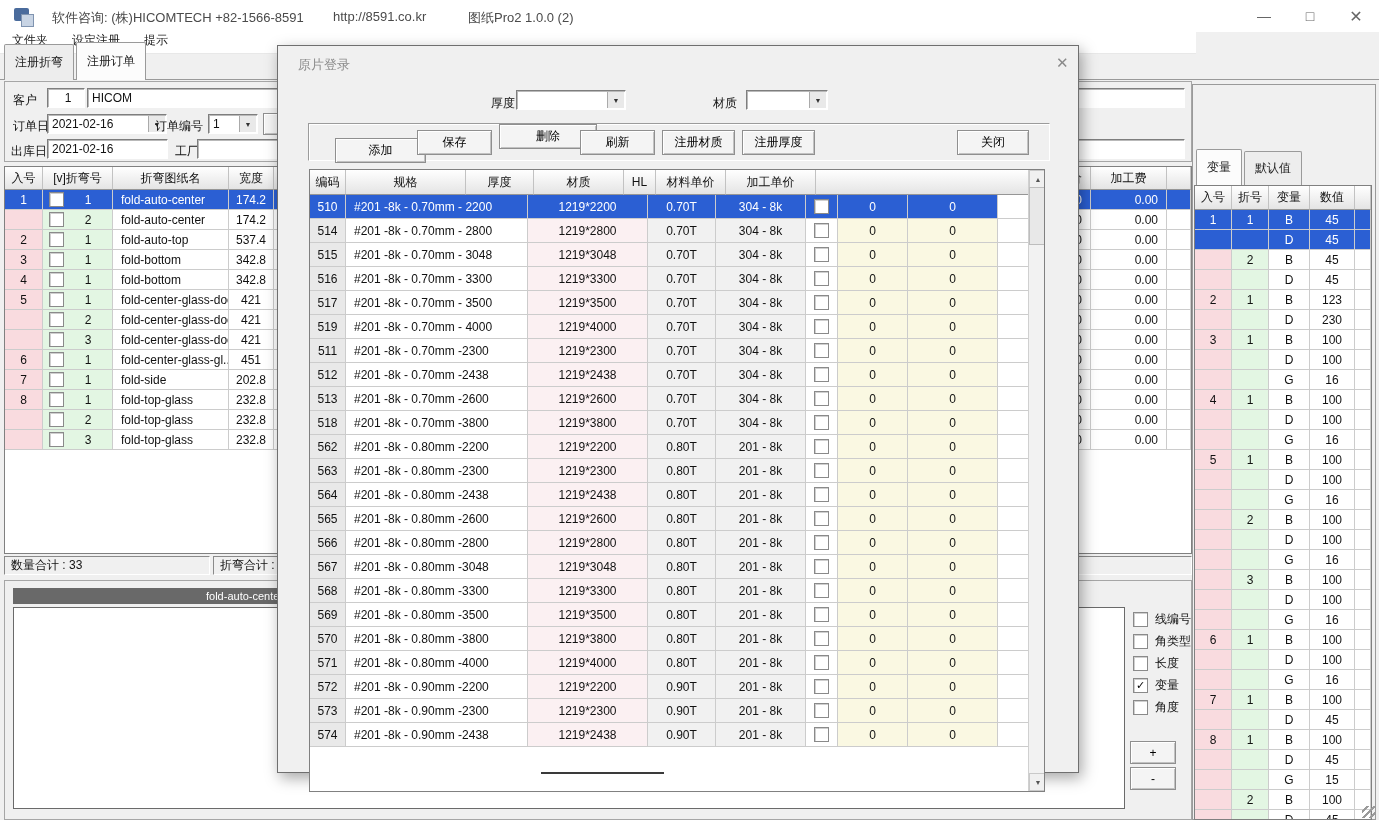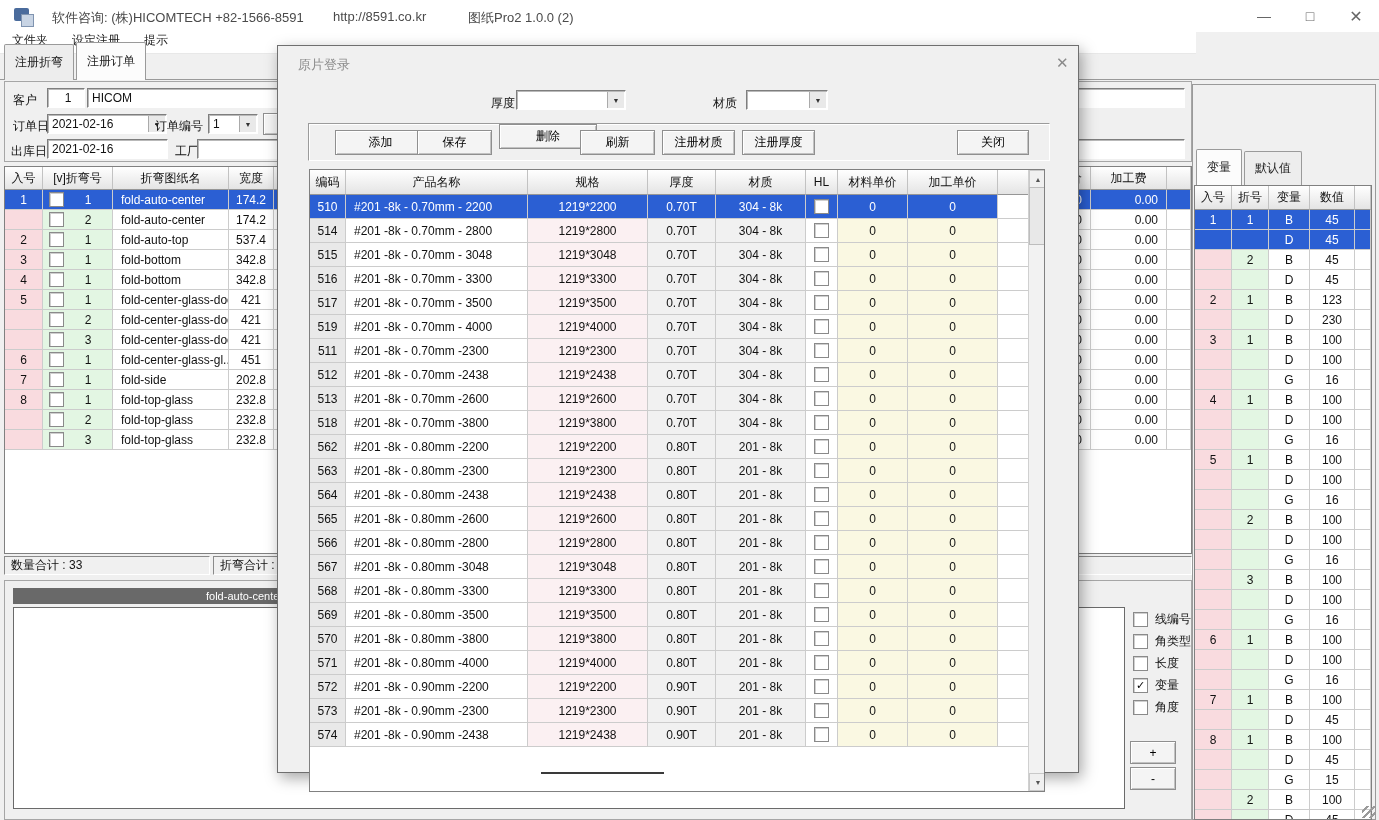--- a/index.html
+++ b/index.html
@@ -610,33 +610,32 @@
     <div class="fieldtext"></div>
     <div class="arrowbtn">▼</div>
   </div>
   <div class="abs" style="left:435px;top:49px">材质</div>
   <div class="abs sunken combo" style="left:468px;top:44px;width:82px;height:20px">
     <div class="fieldtext"></div>
     <div class="arrowbtn">▼</div>
   </div>
 
   <div class="abs" style="left:30px;top:77px;width:742px;height:38px;border:1px solid;border-color:#9b9b9b #fff #fff #9b9b9b;box-shadow:1px 1px 0 #fff inset">
-    <div class="abs btn" style="left:26px;top:6px;width:91px;height:25px">添加</div>
+    <div class="abs btn" style="left:26px;top:14px;width:91px;height:25px">添加</div>
     <div class="abs btn" style="left:108px;top:6px;width:75px;height:25px">保存</div>
     <div class="abs btn" style="left:190px;top:0;width:98px;height:25px">删除</div>
     <div class="abs btn" style="left:271px;top:6px;width:75px;height:25px">刷新</div>
     <div class="abs btn" style="left:353px;top:6px;width:73px;height:25px">注册材质</div>
     <div class="abs btn" style="left:433px;top:6px;width:73px;height:25px">注册厚度</div>
     <div class="abs btn" style="left:648px;top:6px;width:72px;height:25px">关闭</div>
   </div>
 
   <div class="abs tableframe" style="left:31px;top:123px;width:736px;height:623px">
     <div class="thead" style="height:25px;width:720px">
       <div class="th mt1">编码</div>
-      <div class="th mt2">产品名称</div>
       <div class="th mt3">规格</div>
       <div class="th mt4">厚度</div>
       <div class="th mt5">材质</div>
       <div class="th mt6">HL</div>
       <div class="th mt7">材料单价</div>
       <div class="th mt8">加工单价</div>
       <div class="th mt9"></div>
     </div>
     <div id="modal-rows" style="width:720px">
         <div class="trow sel">

